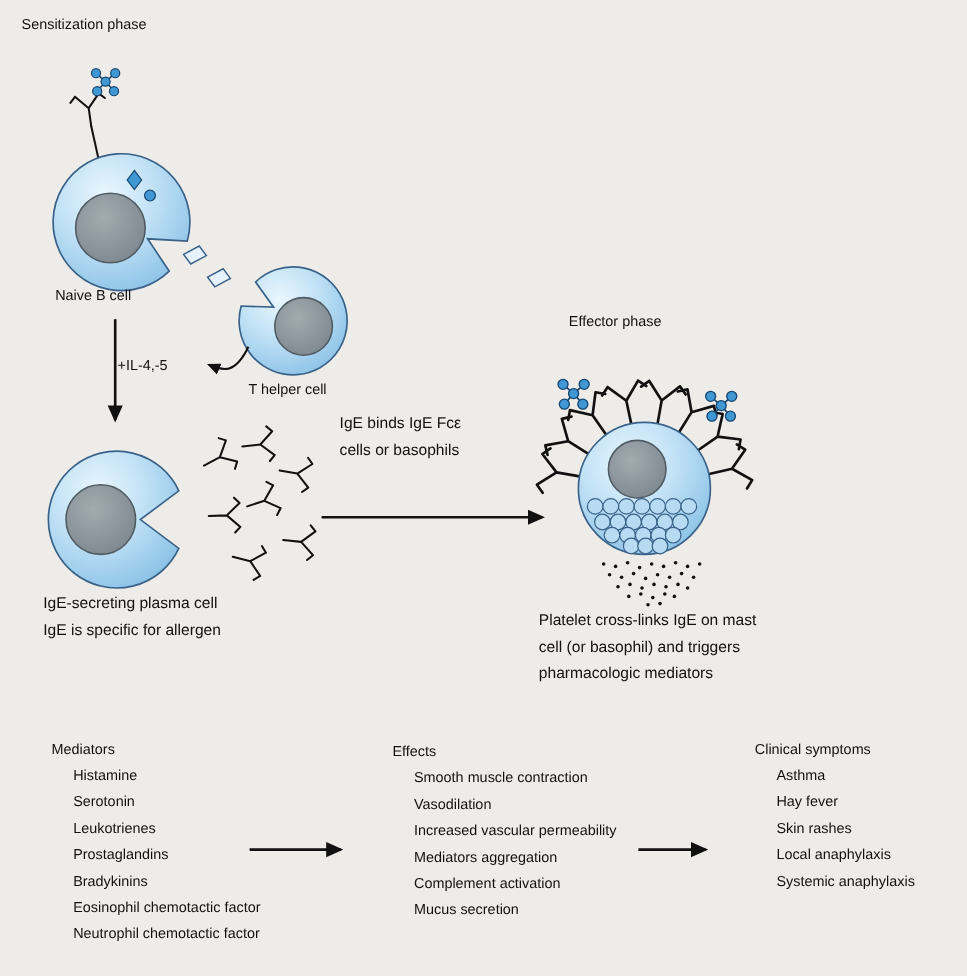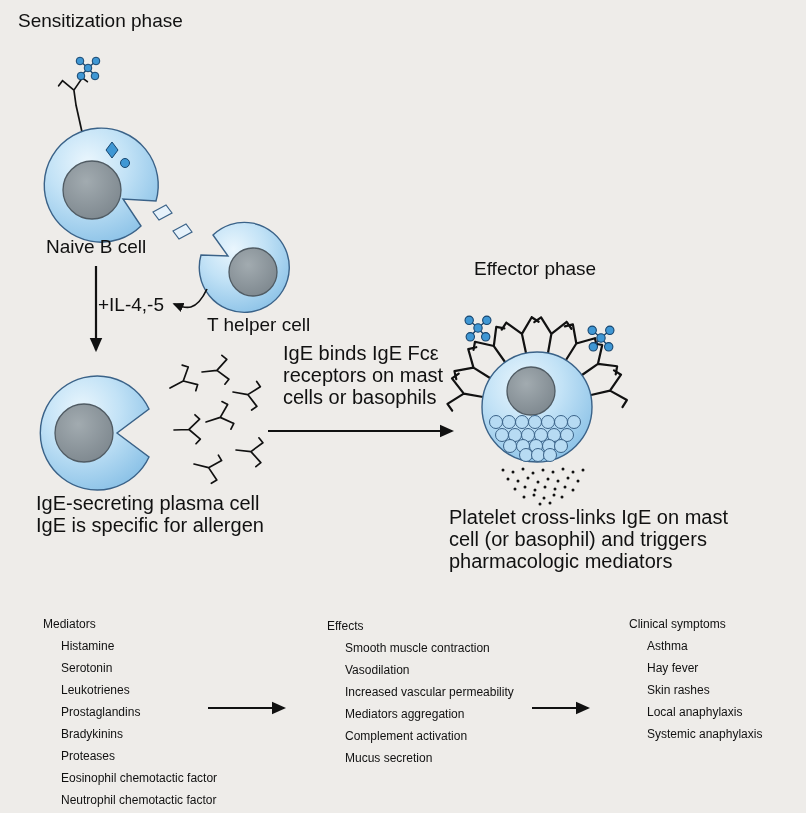--- a/index.html
+++ b/index.html
@@ -5,22 +5,22 @@
   * { margin: 0; padding: 0; box-sizing: border-box; }
   html, body { width: 806px; height: 813px; }
   body {
     background: #eeece9;
     font-family: "Liberation Sans", sans-serif;
     color: #111;
     position: relative;
     overflow: hidden;
   }
   .stage { position: absolute; left: 0; top: 0; width: 806px; height: 813px; }
-  .txt { position: absolute; font-size: 19px; line-height: 21px; white-space: nowrap; }
-  .block { position: absolute; font-size: 20px; line-height: 22px; }
+  .txt { position: absolute; font-size: 12px; line-height: 21px; white-space: nowrap; }
+  .block { position: absolute; font-size: 13px; line-height: 22px; }
   .col { position: absolute; font-size: 12px; line-height: 22px; margin-left: 27px; }
   .col ul { list-style: none; margin: 0; padding: 0; }
   .col li { padding-left: 40px; text-indent: -22px; }
 </style>
 </head>
 <body>
 
 <div class="stage">
 
   <svg class="stage" width="806" height="813" viewBox="0 0 806 813" xmlns="http://www.w3.org/2000/svg">
@@ -171,39 +171,37 @@
   <div class="txt" style="left:207px; top:314px;">T helper cell</div>
   <div class="txt" style="left:474px; top:258px;">Effector phase</div>
 
   <div class="block" style="left:36px; top:492px;">
     <div>IgE-secreting plasma cell</div>
     <div>IgE is specific for allergen</div>
   </div>
 
   <div class="block" style="left:283px; top:342px;">
     <div>IgE binds IgE Fcε</div>
-    <div>receptors on mast</div>
     <div>cells or basophils</div>
   </div>
 
   <div class="block" style="left:449px; top:506px;">
     <div>Platelet cross-links IgE on mast</div>
     <div>cell (or basophil) and triggers</div>
     <div>pharmacologic mediators</div>
   </div>
 
   <div class="col" style="left:16px; top:613px; width:270px;">
     <div>Mediators</div>
     <ul>
       <li>Histamine</li>
       <li>Serotonin</li>
       <li>Leukotrienes</li>
       <li>Prostaglandins</li>
       <li>Bradykinins</li>
-      <li>Proteases</li>
       <li>Eosinophil chemotactic factor</li>
       <li>Neutrophil chemotactic factor</li>
     </ul>
   </div>
 
   <div class="col" style="left:300px; top:615px; width:230px;">
     <div>Effects</div>
     <ul>
       <li>Smooth muscle contraction</li>
       <li>Vasodilation</li>

